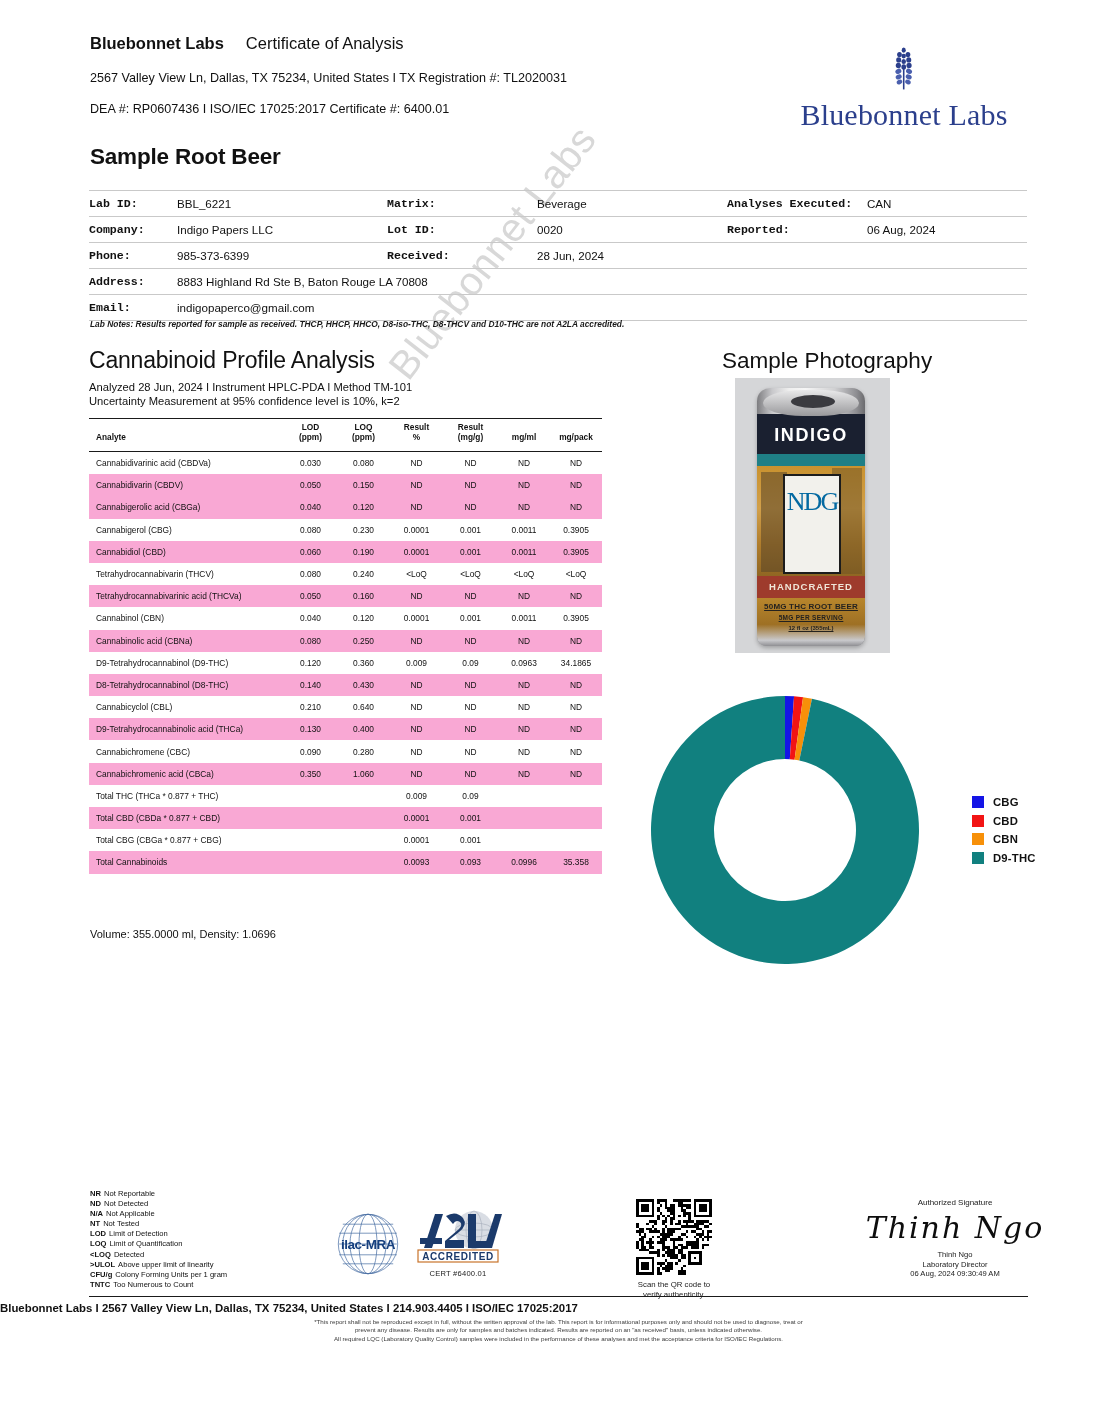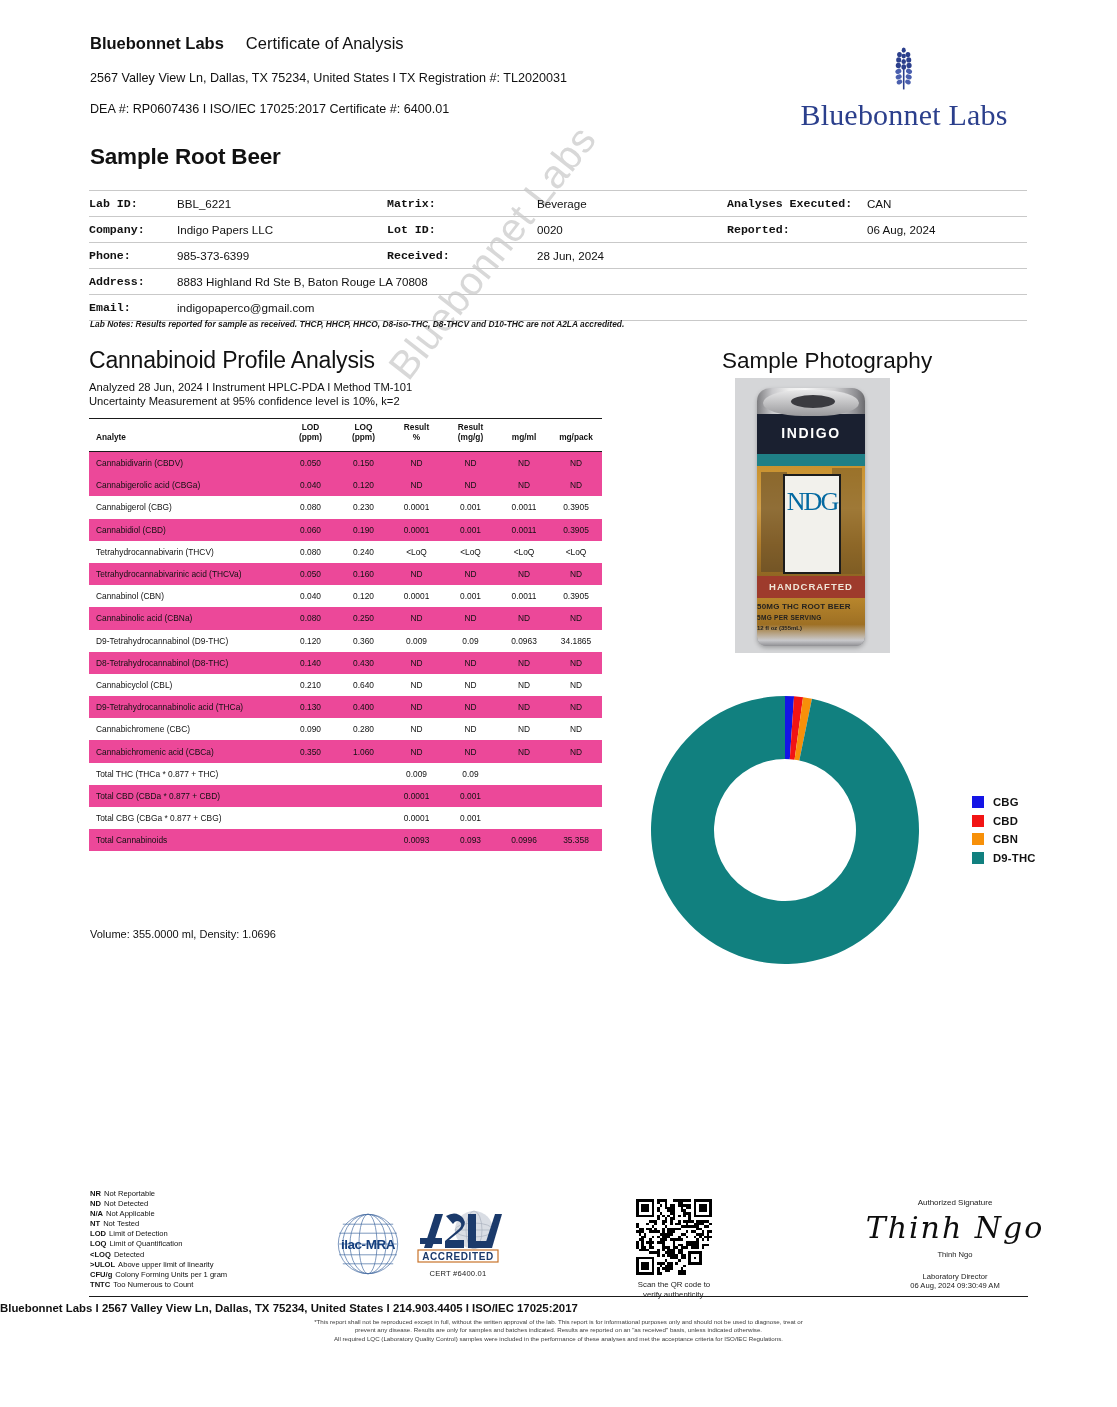--- a/index.html
+++ b/index.html
@@ -196,21 +196,21 @@
     font-size: 8.4px;
     padding: 6.1px 0;
     text-align: center;
     height: 10px;
   }
   .analyte-table td.a-name {
     text-align: left;
     padding-left: 7px;
   }
   .analyte-table tr.alt {
-    background: #ec4899;
+    background: #f9a8d4;
   }
   .w-analyte { width: 195px; }
   .w-lod { width: 53px; }
   .w-loq { width: 53px; }
   .w-resp { width: 53px; }
   .w-resg { width: 55px; }
   .w-mgml { width: 52px; }
   .w-mgpack { width: 52px; }
 
   .volume-line {
@@ -268,21 +268,21 @@
     position: absolute;
     left: 0; right: 0; top: 26px;
     height: 40px;
     background: #1a2030;
   }
   .can-indigo {
     position: absolute;
     left: 0; right: 0; top: 37px;
     text-align: center;
     color: #fff;
-    font-size: 14px;
+    font-size: 18px;
     font-weight: bold;
     letter-spacing: 1.6px;
   }
   .can-teal {
     position: absolute;
     left: 0; right: 0; top: 66px;
     height: 18px;
     background: #1f7f86;
   }
   .can-art {
@@ -339,22 +339,24 @@
     font-weight: bold;
     letter-spacing: 1px;
   }
   .can-bottom {
     position: absolute;
     left: 0; right: 0; top: 210px; bottom: 0;
     background: linear-gradient(180deg,#b8862c 0%,#9e7024 55%,#c9c9cc 88%,#8f8f93 100%);
   }
   .can-txt1, .can-txt2, .can-txt3 {
     position: absolute; left: 0; right: 0;
+    text-align: center;
     color: #24221f;
     font-weight: bold;
+    text-decoration: underline;
   }
   .can-txt1 { top: 214px; font-size: 8px; letter-spacing: 0.2px; }
   .can-txt2 { top: 226px; font-size: 6.5px; letter-spacing: 0.3px; }
   .can-txt3 { top: 237px; font-size: 6px; }
 
   
   .donut-wrap {
     position: absolute;
     left: 649px;
     top: 694px;
@@ -637,20 +639,29 @@
         </th>
         <th>
           <span>Result</span><br>
           <span>(mg/g)</span>
         </th>
         <th>mg/ml</th>
         <th>mg/pack</th>
       </tr>
     </thead>
     <tbody id="analyte-body">
+        <tr>
+          <td class="a-name">Cannabidivarinic acid (CBDVa)</td>
+          <td>0.030</td>
+          <td>0.080</td>
+          <td>ND</td>
+          <td>ND</td>
+          <td>ND</td>
+          <td>ND</td>
+        </tr>
         <tr class="alt">
           <td class="a-name">Cannabidivarin (CBDV)</td>
           <td>0.050</td>
           <td>0.150</td>
           <td>ND</td>
           <td>ND</td>
           <td>ND</td>
           <td>ND</td>
         </tr>
         <tr class="alt">
@@ -1307,21 +1318,21 @@
     <div class="qr-cap">
       <div>Scan the QR code to</div>
       <div>verify authenticity.</div>
     </div>
   </div>
 
   <div class="sig-block">
     <div class="sig-title">Authorized Signature</div>
     <div class="sig-name-script">Thinh Ngo</div>
     <div class="sig-meta">Thinh Ngo</div>
-    <div class="sig-meta" style="margin-top:12px">Laboratory Director</div>
+    <div class="sig-meta" style="margin-top:0">Laboratory Director</div>
     <div class="sig-meta" style="margin-top:0">06 Aug, 2024 09:30:49 AM</div>
   </div>
 
   <div class="foot-rule"></div>
   <div class="foot-main">Bluebonnet Labs I 2567 Valley View Ln, Dallas, TX 75234, United States I 214.903.4405 I ISO/IEC 17025:2017</div>
   <div class="foot-small">
     <div>*This report shall not be reproduced except in full, without the written approval of the lab. This report is for informational purposes only and should not be used to diagnose, treat or</div>
     <div>prevent any disease. Results are only for samples and batches indicated. Results are reported on an "as received" basis, unless indicated otherwise.</div>
     <div>All required LQC (Laboratory Quality Control) samples were included in the performance of these analyses and met the acceptance criteria for ISO/IEC Regulations.</div>
   </div>

